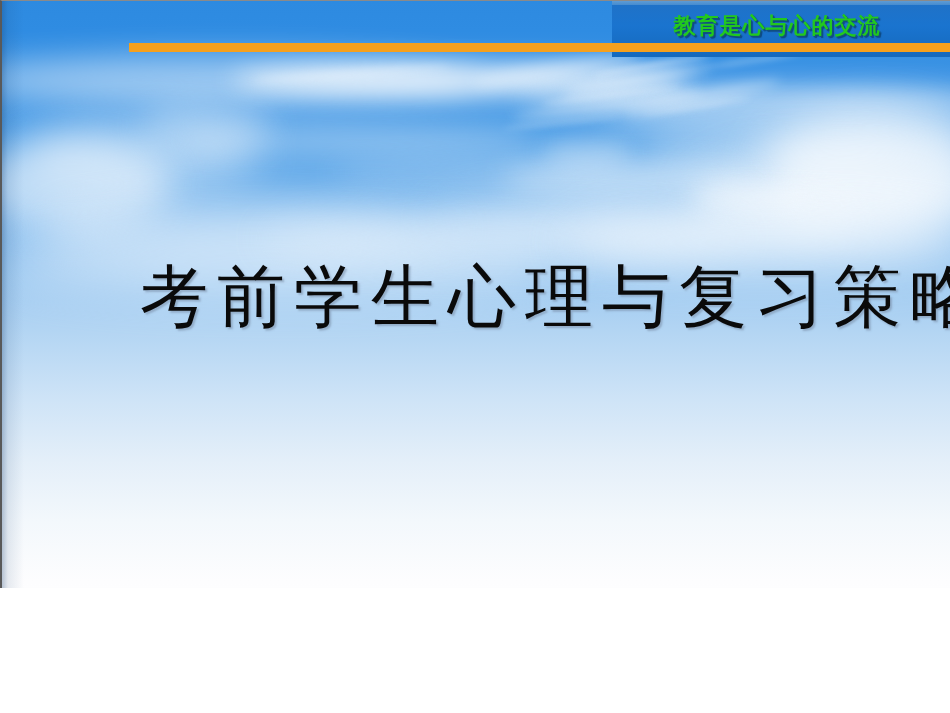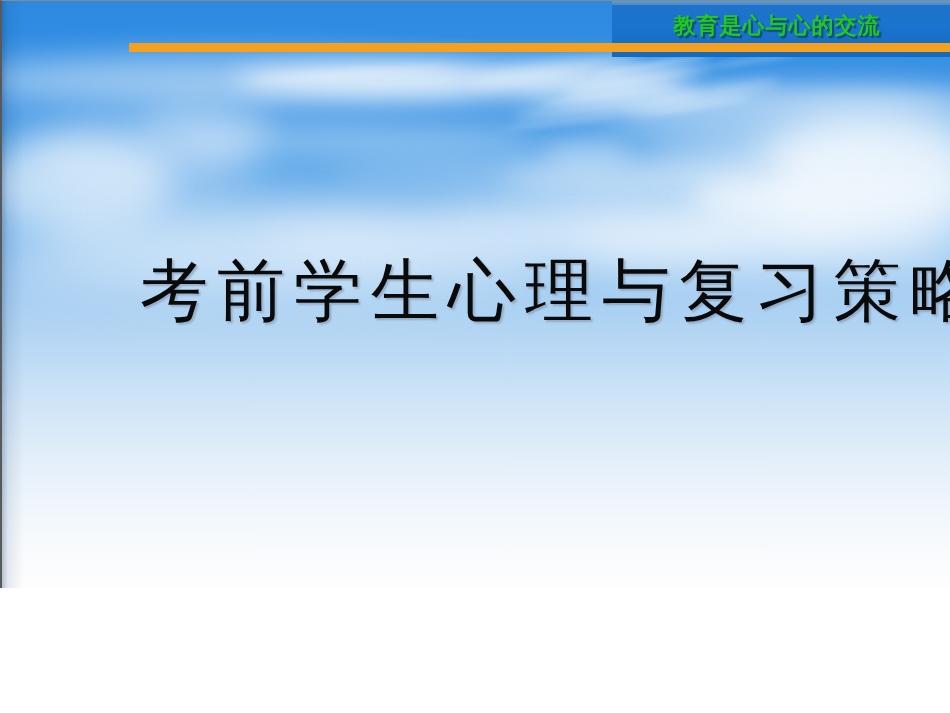--- a/index.html
+++ b/index.html
@@ -159,21 +159,21 @@
 
   
   .title {
     position: absolute;
     left: 138px;
     top: 252px;
     width: 720px;
     height: 86px;
     line-height: 86px;
     color: #0a0a0a;
-    font-family: Liberation Mono, monospace;
+    font-family: Liberation Sans, sans-serif;
     font-size: 68px;
     font-weight: normal;
     letter-spacing: 9px;
     white-space: nowrap;
     text-shadow: 2px 2px 2px rgba(120,140,165,0.55);
   }
 
   
   .footer-white {
     position: absolute;

